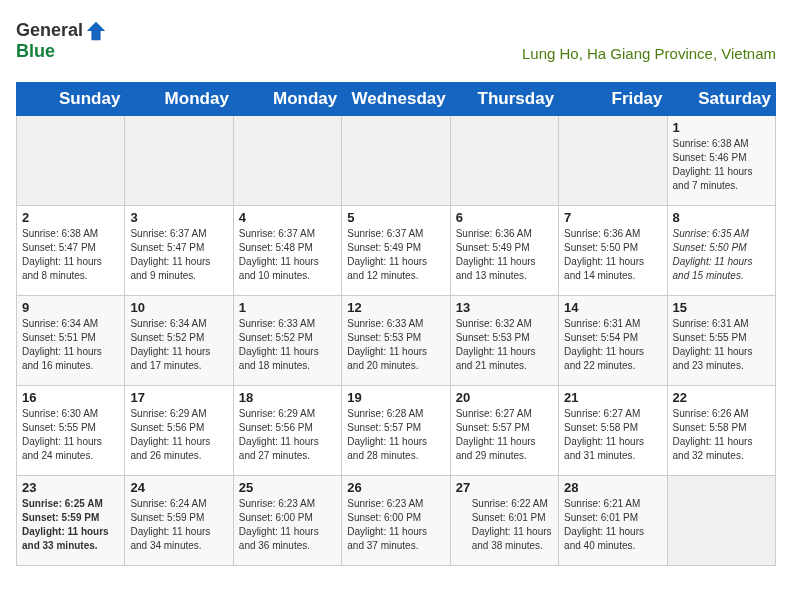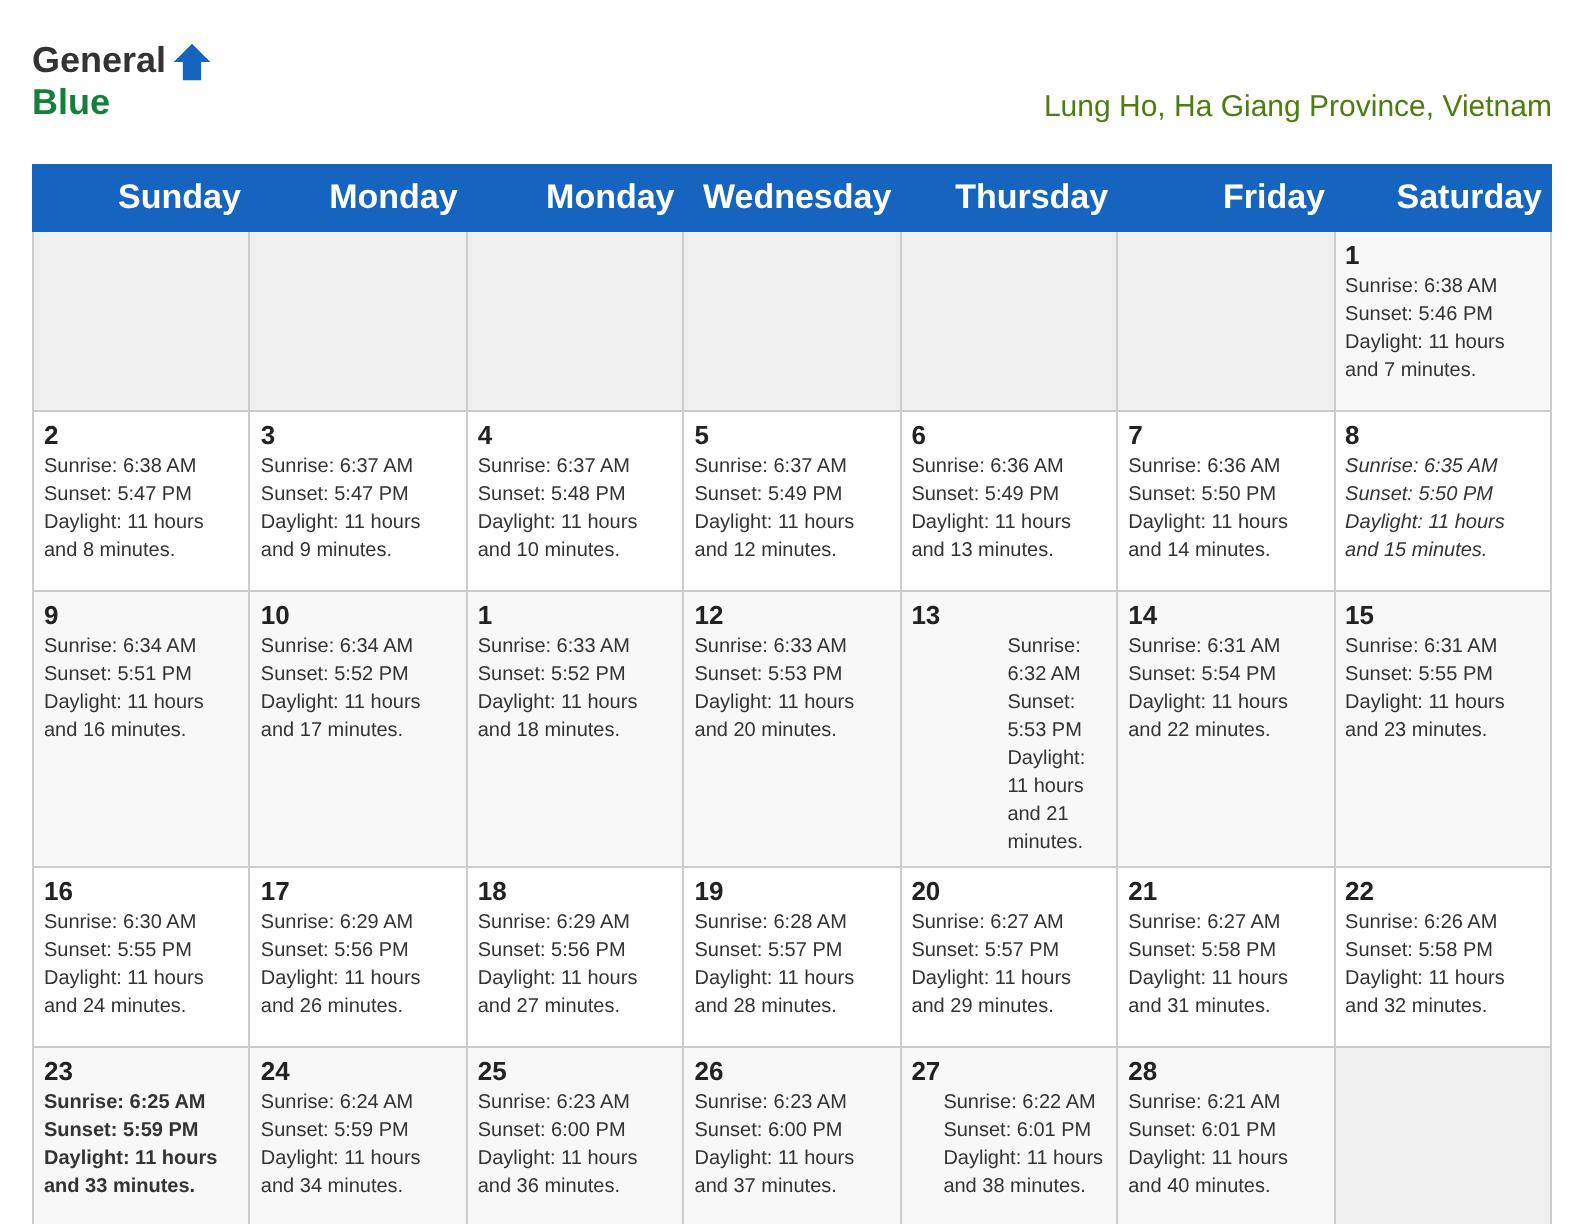--- a/index.html
+++ b/index.html
@@ -203,21 +203,21 @@
 Daylight: 11 hours and 18 minutes.</div>
         </td>
         <td>
           <span class="day-num">12</span>
           <div class="day-info" style="white-space: pre-line;">Sunrise: 6:33 AM
 Sunset: 5:53 PM
 Daylight: 11 hours and 20 minutes.</div>
         </td>
         <td>
           <span class="day-num">13</span>
-          <div class="day-info" style="white-space: pre-line; margin-left: 48px;">Sunrise: 6:32 AM
+          <div class="day-info" style="white-space: pre-line;">Sunrise: 6:32 AM
 Sunset: 5:53 PM
 Daylight: 11 hours and 21 minutes.</div>
         </td>
         <td>
           <span class="day-num">14</span>
           <div class="day-info" style="white-space: pre-line;">Sunrise: 6:31 AM
 Sunset: 5:54 PM
 Daylight: 11 hours and 22 minutes.</div>
         </td>
         <td>

